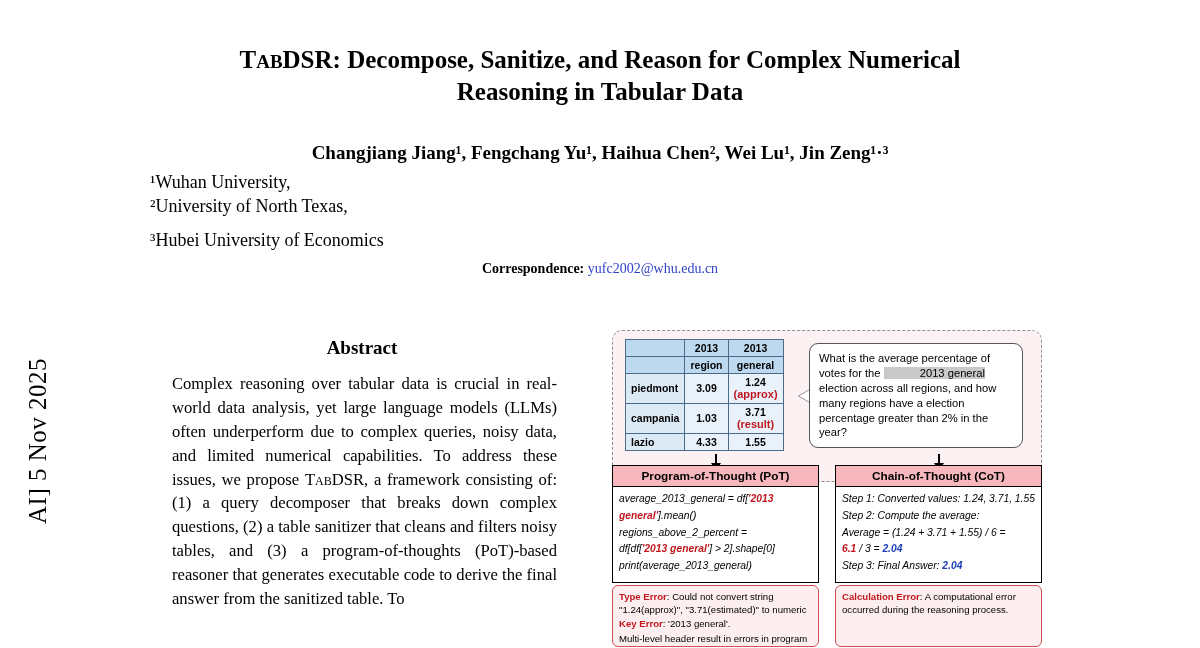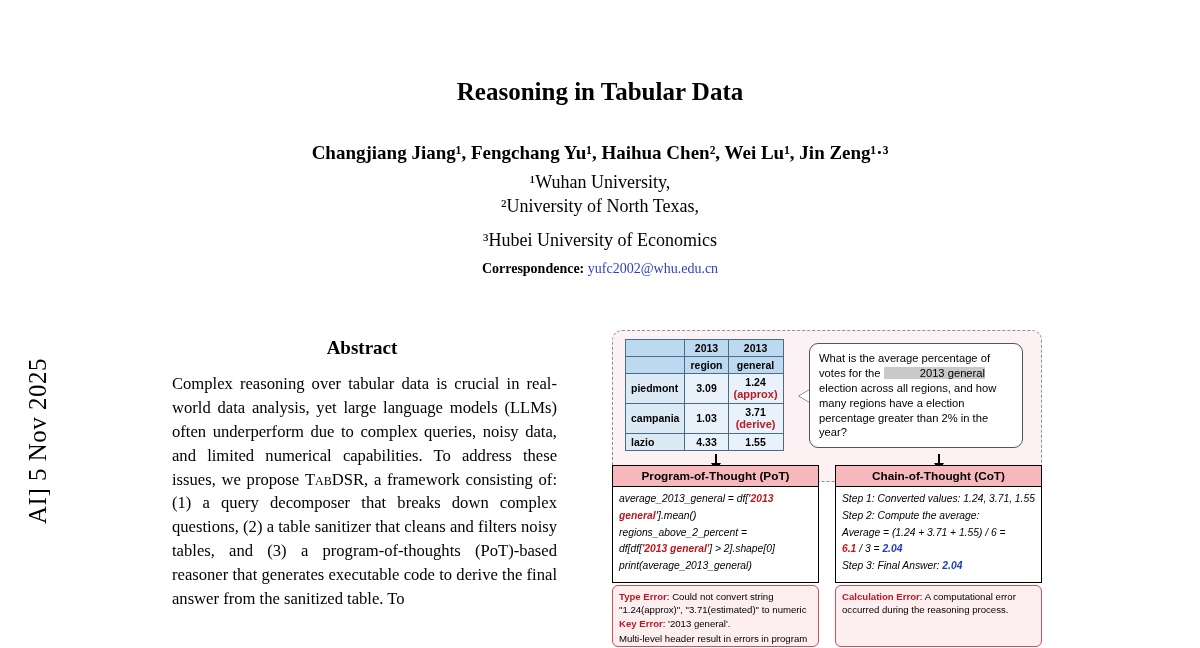--- a/index.html
+++ b/index.html
@@ -51,21 +51,21 @@
     top: 142px;
     width: 900px;
     text-align: center;
     font-size: 19px;
     font-weight: bold;
   }
   .affil {
     position: absolute;
     left: 150px;
     width: 900px;
-    text-align: center;
+    text-align: left;
     font-size: 18px;
   }
   .affil1 { top: 172px; }
   .affil2 { top: 196px; }
   .affil3 { top: 230px; }
 
   .correspondence {
     position: absolute;
     left: 150px;
     top: 261px;
@@ -240,20 +240,21 @@
   .errbox.right { left: 223px; }
   .errbox b { color: #c0171f; }
   .errbox p { margin: 0 0 2px 0; }
 </style>
 </head>
 <body>
 
 <div class="arxiv-stamp">AI]  5 Nov 2025</div>
 
 <div class="title">
+  <span><span class="smallcaps-lead">T</span><span class="smallcaps-rest">AB</span><span>DSR: Decompose, Sanitize, and Reason for Complex Numerical</span></span>
   <br>
   <span>Reasoning in Tabular Data</span>
 </div>
 
 <div class="authors">Changjiang Jiang¹, Fengchang Yu¹, Haihua Chen², Wei Lu¹, Jin Zeng¹·³</div>
 
 <div class="affil affil1">¹Wuhan University,</div>
 <div class="affil affil2">²University of North Texas,</div>
 <div class="affil affil3">³Hubei University of Economics</div>
 
@@ -289,21 +290,21 @@
         <td class="val">
           <span>1.24</span>
           <span class="approx">(approx)</span>
         </td>
       </tr>
       <tr>
         <td class="rowhead">campania</td>
         <td class="val">1.03</td>
         <td class="val">
           <span>3.71</span>
-          <span class="approx">(derive)</span>
+          <span class="approx">(result)</span>
         </td>
       </tr>
       <tr>
         <td class="rowhead">lazio</td>
         <td class="val">4.33</td>
         <td class="val">1.55</td>
       </tr>
     </tbody>
       </table>
 

